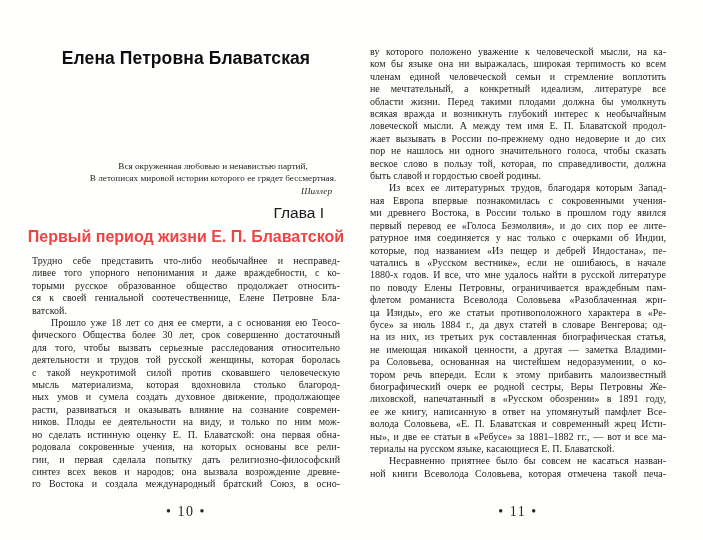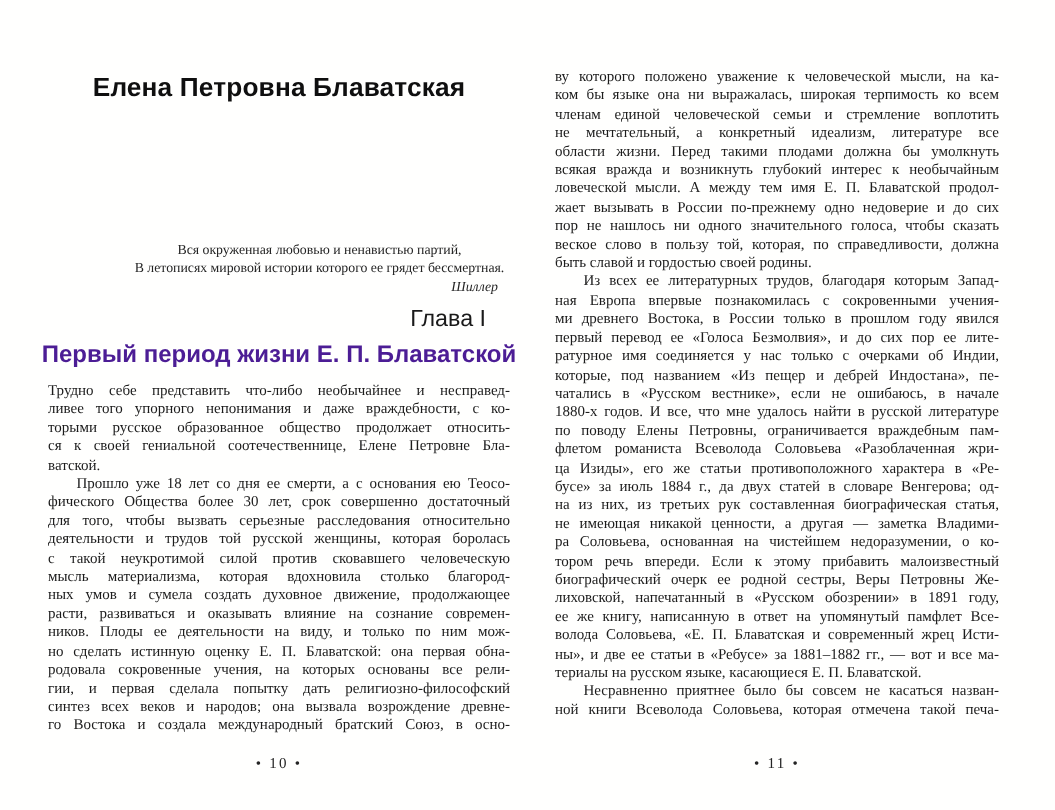--- a/index.html
+++ b/index.html
@@ -24,37 +24,37 @@
   .ep-attr { text-align:right; padding-right:18px; font-style:italic; margin-top:0.5px; }
 
   .chapter {
     position:absolute; top:164px; left:0; right:16px; margin:0;
     text-align:right; font-family:"Liberation Sans", sans-serif;
     font-weight:400; font-size:15.5px; color:#1a1a1a;
   }
   .section {
     position:absolute; top:188px; left:-6px; right:-6px; margin:0;
     text-align:center; font-family:"Liberation Sans", sans-serif;
-    font-weight:700; font-size:16px; color:#4c1d95;
+    font-weight:700; font-size:16px; color:#ef4444;
   }
 
   .body { position:absolute; left:0; right:0; }
   .body-left  { top:215px; }
   .body-right { top:4px; }
 
   .line {
     font-size:10px; line-height:12.42px; height:12.42px;
     text-align:justify; text-align-last:justify; white-space:nowrap;
   }
   .line.indent { text-indent:19px; }
   .line.end { text-align-last:left; white-space:normal; }
 
   .pageno {
     position:absolute; top:504px; text-align:center;
-    font-size:10px; letter-spacing:1.5px; color:#242424;
+    font-size:14px; letter-spacing:1.5px; color:#242424;
   }
   .pageno-left  { left:32px;  width:308px; }
   .pageno-right { left:370px; width:296px; }
 </style>
 </head>
 <body>
 
 <div class="spread">
 
   <section class="page page-left">

